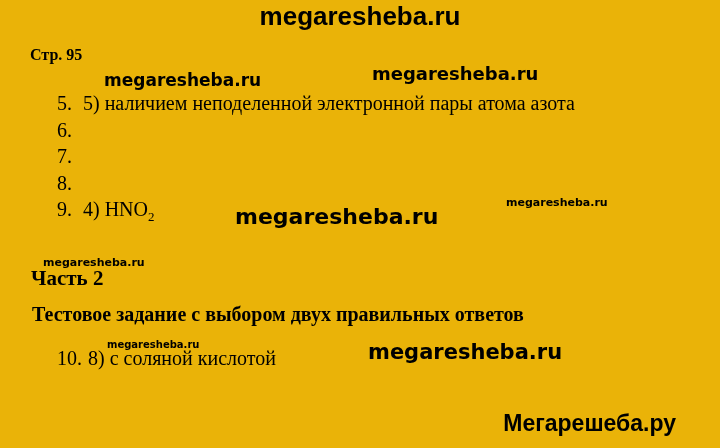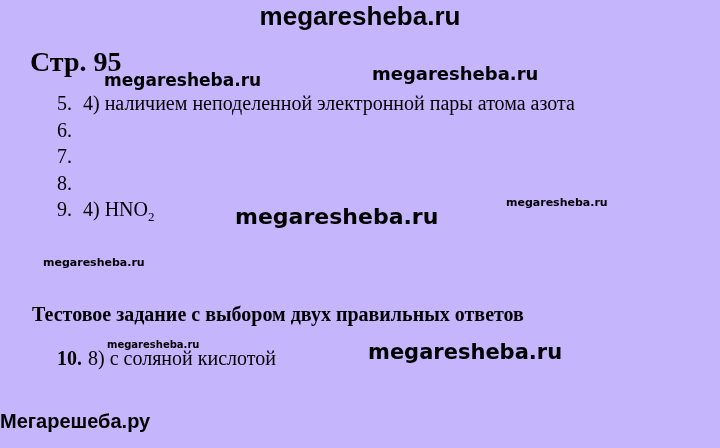--- a/index.html
+++ b/index.html
@@ -1,61 +1,61 @@
 <!DOCTYPE html>
 <html><head>
 <meta charset="utf-8">
 <style>
   html, body { margin: 0; padding: 0; background: #ffffff; }
   .page {
     position: relative;
     width: 720px;
     height: 448px;
-    background: #c4b5fd;
+    background: #eab308;
     color: #000000;
     overflow: hidden;
     font-family: "Liberation Serif", serif;
   }
   .abs { position: absolute; white-space: nowrap; }
 
   
   .brand {
     font-family: "Liberation Sans", sans-serif;
     font-weight: bold;
     color: #000000;
   }
   .header-brand {
     top: 1px; left: 0; width: 720px;
     text-align: center;
     font-size: 26px;
   }
   .footer-brand {
     top: 410px; left: 0; width: 676px;
-    text-align: left;
-    font-size: 20px;
+    text-align: right;
+    font-size: 23px;
   }
 
   
   .wm {
     font-family: "DejaVu Sans", sans-serif;
     font-weight: bold;
     color: #000000;
   }
   .wm-top-left    { left: 104px; top: 70px;  font-size: 17px; }
   .wm-top-right   { left: 372px; top: 63px;  font-size: 18px; }
   .wm-mid-large   { left: 235px; top: 204px; font-size: 22px; }
   .wm-mid-small   { left: 506px; top: 196px; font-size: 11px; }
   .wm-part2       { left: 43px;  top: 256px; font-size: 11px; }
   .wm-item10      { left: 107px; top: 339px; font-size: 10px; }
   .wm-item10-big  { left: 368px; top: 340px; font-size: 21px; }
 
   
   .page-label {
     left: 30px; top: 46px;
-    font-size: 28px;
+    font-size: 16px;
     font-weight: bold;
   }
   .answers {
     left: 57px; top: 90px;
     font-size: 20px;
   }
   .answer-row {
     display: flex;
     height: 26.5px;
     line-height: 26.5px;
@@ -77,59 +77,60 @@
   }
   .item10 {
     left: 57px; top: 346px;
     font-size: 20px;
   }
   .item10-line {
     display: flex;
     height: 25px;
     line-height: 25px;
   }
-  .item10-num { width: 31px; font-weight: bold; }
+  .item10-num { width: 31px; }
   .item10-indent { width: 31px; }
 </style>
 </head>
 <body>
 
 <div class="page">
 
   <div class="abs brand header-brand">megaresheba.ru</div>
 
   <div class="abs page-label">Стр. 95</div>
 
   <div class="abs wm wm-top-left">megaresheba.ru</div>
   <div class="abs wm wm-top-right">megaresheba.ru</div>
 
   <div class="abs answers">
     <div class="answer-row">
       <span class="answer-num">5.</span>
-      <span class="answer-text">4) наличием неподеленной электронной пары атома азота</span>
+      <span class="answer-text">5) наличием неподеленной электронной пары атома азота</span>
     </div>
     <div class="answer-row">
       <span class="answer-num">6.</span>
     </div>
     <div class="answer-row">
       <span class="answer-num">7.</span>
     </div>
     <div class="answer-row">
       <span class="answer-num">8.</span>
     </div>
     <div class="answer-row">
       <span class="answer-num">9.</span>
       <span class="answer-text">4) HNO<sub>2</sub></span>
     </div>
   </div>
 
   <div class="abs wm wm-mid-large">megaresheba.ru</div>
   <div class="abs wm wm-mid-small">megaresheba.ru</div>
 
   <div class="abs wm wm-part2">megaresheba.ru</div>
+  <div class="abs part2-title">Часть 2</div>
   <div class="abs part2-subtitle">Тестовое задание с выбором двух правильных ответов</div>
 
   <div class="abs wm wm-item10">megaresheba.ru</div>
   <div class="abs wm wm-item10-big">megaresheba.ru</div>
 
   <div class="abs item10">
     <div class="item10-line">
       <span class="item10-num">10.</span>
       <span>8) с соляной кислотой</span>
     </div>

